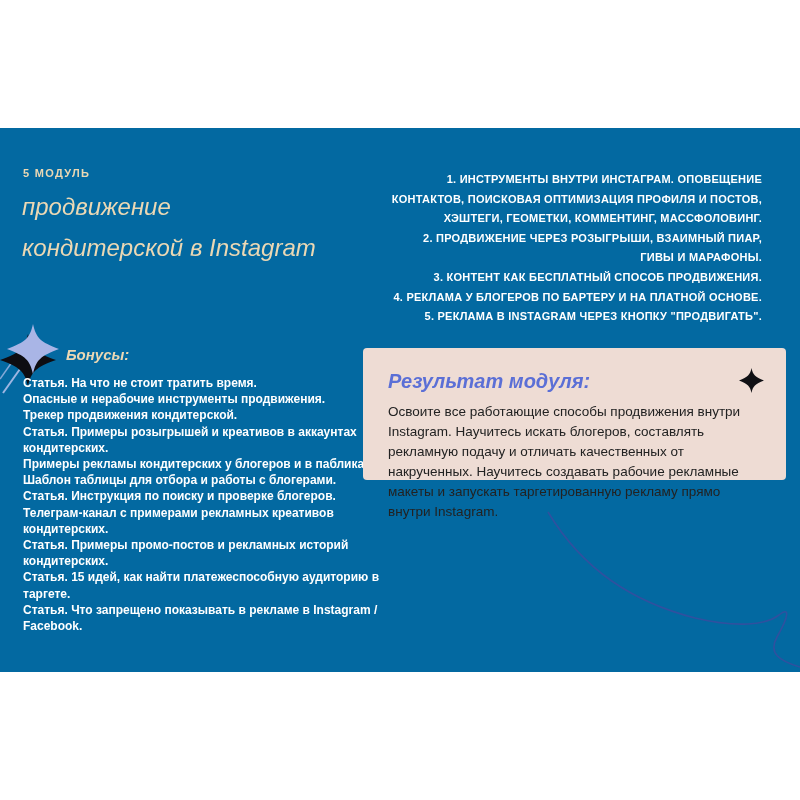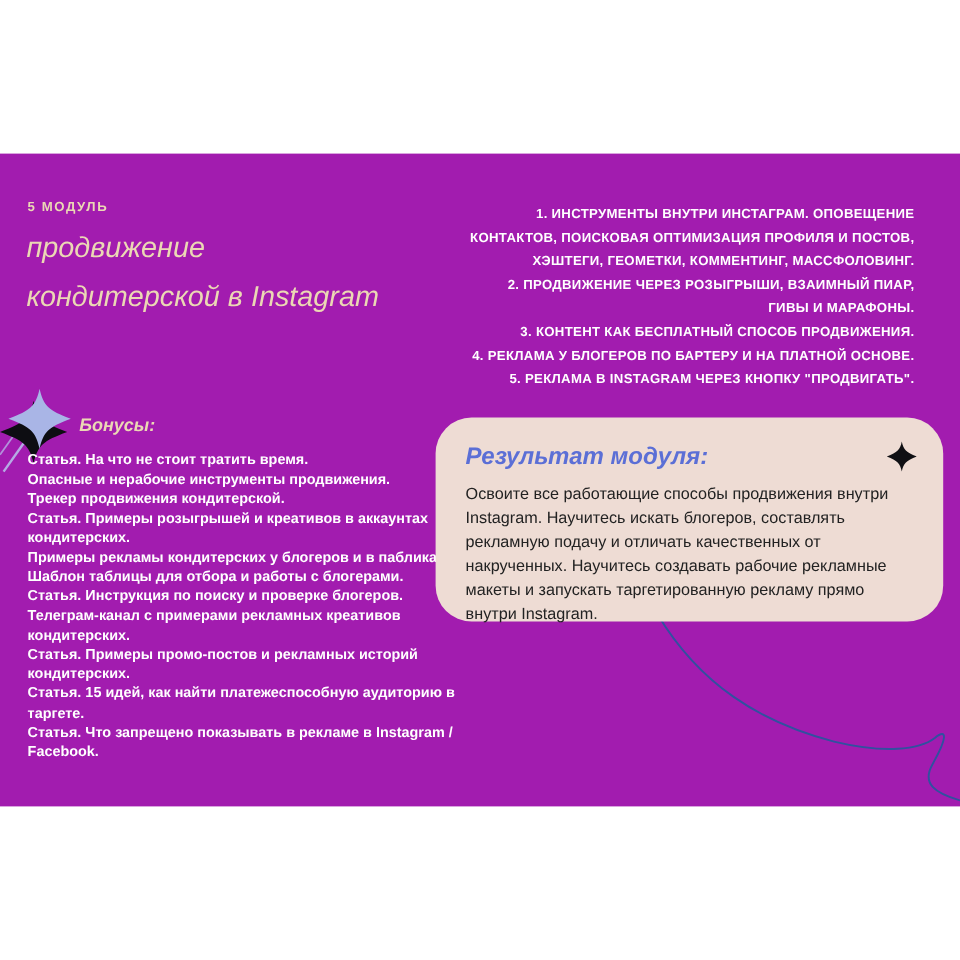--- a/index.html
+++ b/index.html
@@ -3,21 +3,21 @@
 <meta charset="utf-8">
 <style>
   * { margin:0; padding:0; box-sizing:border-box; }
   body { background:#ffffff; }
   .canvas {
     position:relative; width:800px; height:800px; background:#ffffff;
     font-family:"Liberation Sans", sans-serif; overflow:hidden;
   }
   .panel {
     position:absolute; left:0; top:128px; width:800px; height:544px;
-    background:#a21caf; overflow:hidden;
+    background:#0369a1; overflow:hidden;
   }
   .curve-svg { position:absolute; left:0; top:0; width:800px; height:544px; pointer-events:none; }
 
   .module-label {
     position:absolute; left:23px; top:39px;
     color:#ebd8b4; font-size:11px; font-weight:700; letter-spacing:1.3px;
   }
   .page-title {
     position:absolute; left:22px; top:58px; width:305px;
     color:#ebd8b4; font-size:24px; font-style:italic; font-weight:500; line-height:41px;
@@ -30,22 +30,22 @@
   .bonus-star { position:absolute; left:0px; top:194px; }
   .bonus-heading {
     position:absolute; left:66px; top:218px;
     color:#ebd8b4; font-size:15px; font-style:italic; font-weight:700;
   }
   .bonus-list {
     position:absolute; left:23px; top:247px; width:356px;
     color:#ffffff; font-size:12px; line-height:16.2px; font-weight:700;
   }
   .result-card {
-    position:absolute; left:363px; top:220px; width:423px; height:170px;
-    background:#eedcd4; border-radius:30px;
+    position:absolute; left:363px; top:220px; width:423px; height:132px;
+    background:#eedcd4; border-radius:4px;
   }
   .card-heading {
     position:absolute; left:25px; top:22px;
     color:#5b6fd6; font-size:20px; font-style:italic; font-weight:700;
   }
   .card-body {
     position:absolute; left:25px; top:54px; width:368px;
     color:#222222; font-size:13.5px; line-height:20px;
   }
   .card-star { position:absolute; left:376px; top:19px; }

